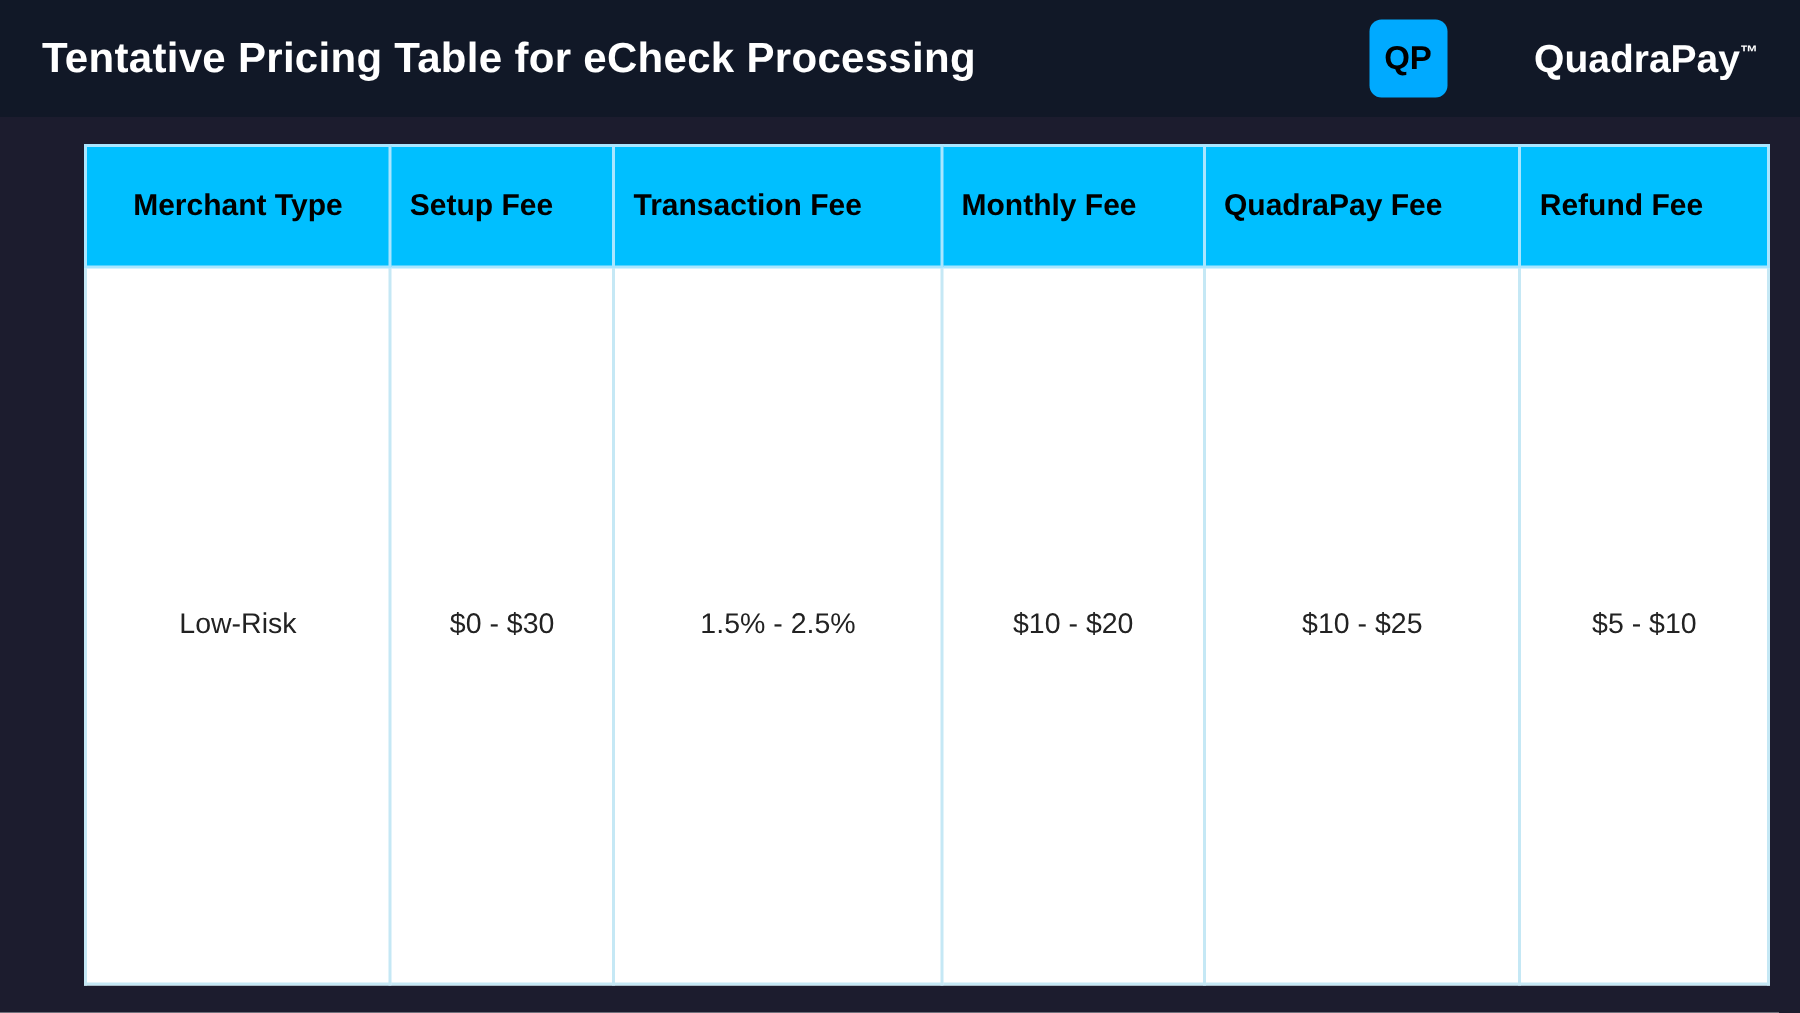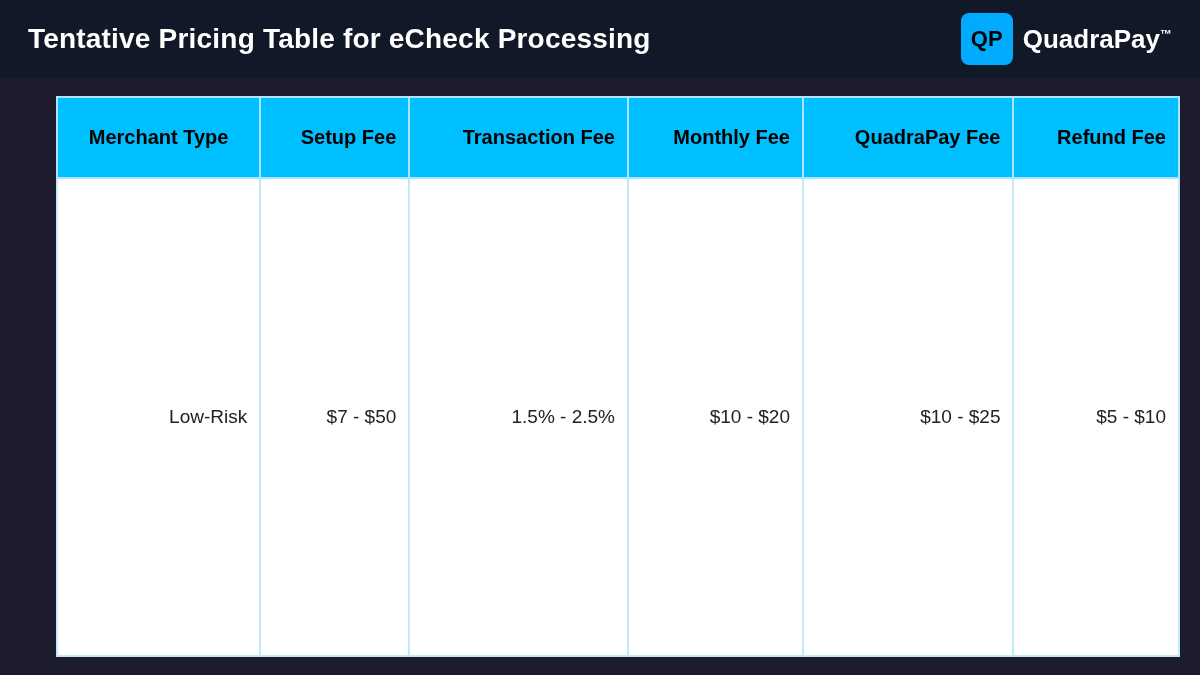--- a/index.html
+++ b/index.html
@@ -54,20 +54,21 @@
       justify-content: center;
       color: #000000;
       font-size: 22px;
       font-weight: 900;
     }
 
     .logo-text {
       color: #ffffff;
       font-size: 26px;
       font-weight: 700;
+      margin-left: 48px;
     }
 
     .logo-tm {
       color: #ffffff;
       font-size: 12px;
       vertical-align: super;
     }
 
     
     .table-container {
@@ -83,39 +84,39 @@
       border-collapse: collapse;
       background: #ffffff;
     }
 
     
     thead tr th {
       background: #00bfff;
       color: #000000;
       font-weight: 700;
       font-size: 20px;
-      text-align: right;
+      text-align: left;
       padding: 28px 12px;
       border: 2px solid #aae6ff;
     }
 
     thead tr th:first-child {
       text-align: center;
     }
 
     
     tbody tr {
       border-bottom: 2px solid #b0d8e8;
     }
 
     tbody tr td {
       background: #ffffff;
       color: #222222;
       font-size: 19px;
-      text-align: right;
+      text-align: center;
       padding: 28px 12px;
       border: 2px solid #c5e8f5;
     }
 
     tbody tr td:first-child {
       font-weight: 500;
     }
   </style>
 </head>
 <body>
@@ -140,21 +141,21 @@
           <th>Setup Fee</th>
           <th>Transaction Fee</th>
           <th>Monthly Fee</th>
           <th>QuadraPay Fee</th>
           <th>Refund Fee</th>
         </tr>
       </thead>
       <tbody>
         <tr>
           <td>Low-Risk</td>
-          <td>$7 - $50</td>
+          <td>$0 - $30</td>
           <td>1.5% - 2.5%</td>
           <td>$10 - $20</td>
           <td>$10 - $25</td>
           <td>$5 - $10</td>
         </tr>
       </tbody>
     </table>
   </div>
 
 </div>

